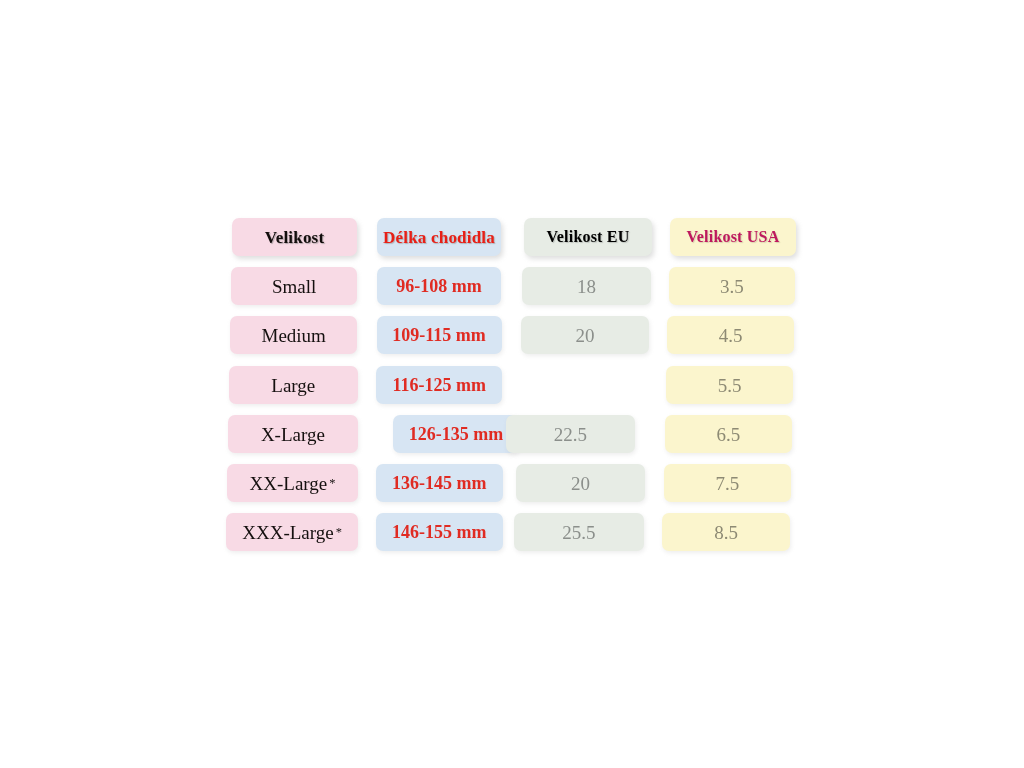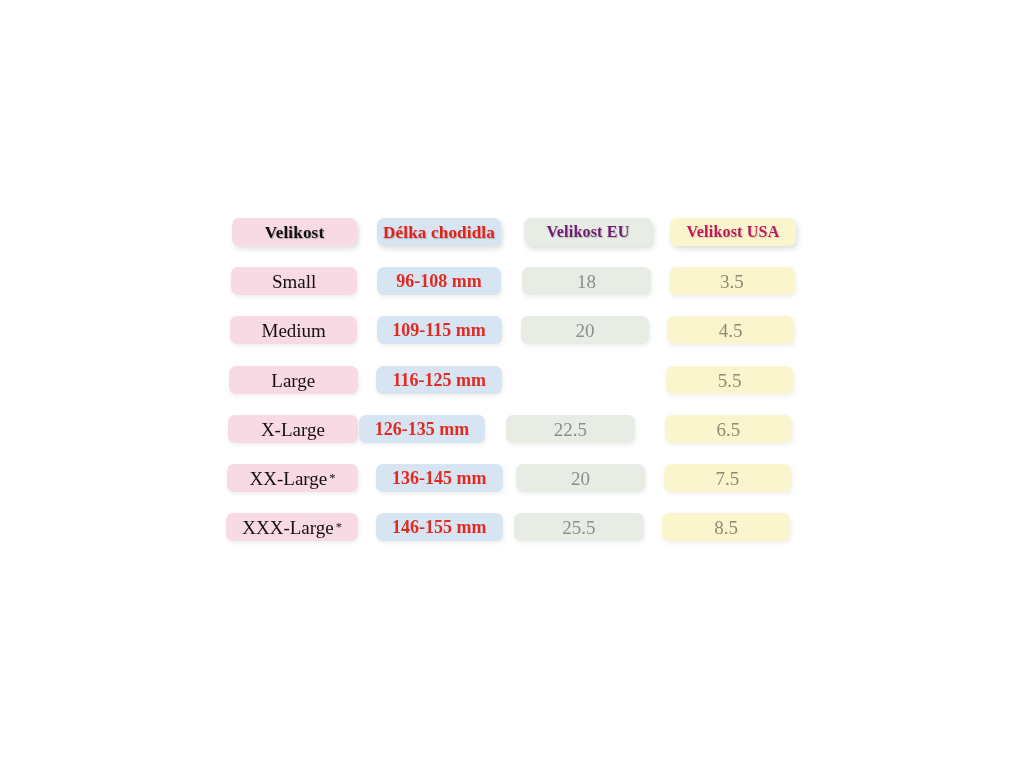--- a/index.html
+++ b/index.html
@@ -17,21 +17,21 @@
   #size-chart {
     position: absolute;
     left: 0;
     top: 0;
     width: 1024px;
     height: 768px;
   }
 
   .cell {
     position: absolute;
-    height: 28px;
+    height: 38px;
     border-radius: 7px;
     display: flex;
     align-items: center;
     justify-content: center;
     box-sizing: border-box;
     white-space: nowrap;
     line-height: 1;
   }
 
   
@@ -60,21 +60,21 @@
   }
   .hdr.col-size {
     color: #120d0c;
     text-shadow: 1px 1px 1px rgba(120,120,120,0.55);
   }
   .hdr.col-length {
     color: #e81f16;
     text-shadow: 1px 1px 1px rgba(130,130,130,0.5);
   }
   .hdr.col-eu {
-    color: #701a75;
+    color: #000000;
     text-shadow: 1px 1px 1px rgba(170,175,170,0.7);
   }
   .hdr.col-usa {
     color: #be185d;
     text-shadow: 1px 1px 1px rgba(190,185,150,0.6);
   }
 
   
   .shadow-soft {
     box-shadow: 2px 3px 5px rgba(140,140,140,0.28);
@@ -149,21 +149,21 @@
     </div>
     <div class="cell col-length shadow-faint" style="left: 376.4px; top: 366px; width: 125.5px;">
       <span class="cell-text">116-125 mm</span>
     </div>
     <div class="cell col-usa shadow-faint" style="left: 666.1px; top: 366px; width: 126.9px;">
       <span class="cell-text">5.5</span>
     </div>
     <div class="cell col-size shadow-faint" style="left: 228px; top: 415px; width: 129.8px;">
       <span class="cell-text">X-Large</span>
     </div>
-    <div class="cell col-length shadow-faint" style="left: 359px; top: 415px; width: 126px;">
+    <div class="cell col-length shadow-faint" style="left: 393px; top: 415px; width: 126px;">
       <span class="cell-text">126-135 mm</span>
     </div>
     <div class="cell col-eu shadow-faint" style="left: 506px; top: 415px; width: 128.8px;">
       <span class="cell-text">22.5</span>
     </div>
     <div class="cell col-usa shadow-faint" style="left: 664.8px; top: 415px; width: 127.2px;">
       <span class="cell-text">6.5</span>
     </div>
     <div class="cell col-size shadow-faint" style="left: 227px; top: 464px; width: 131px;">
       <span class="cell-text">XX-Large</span>

